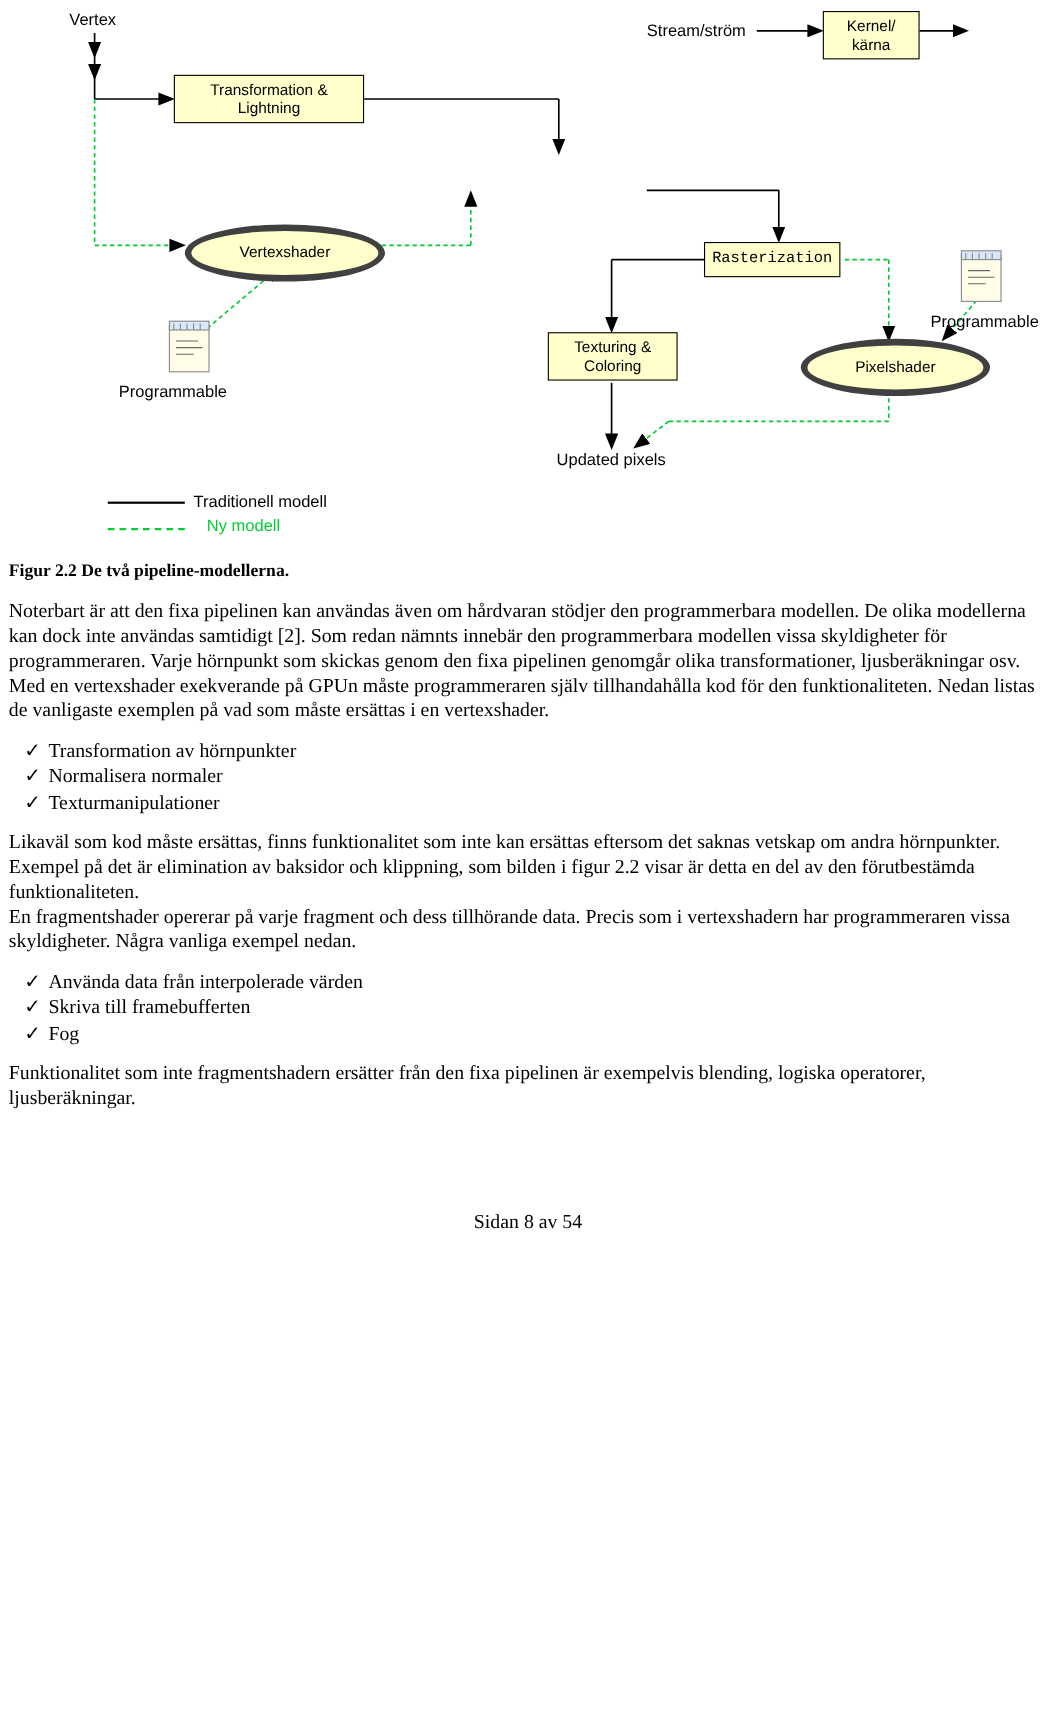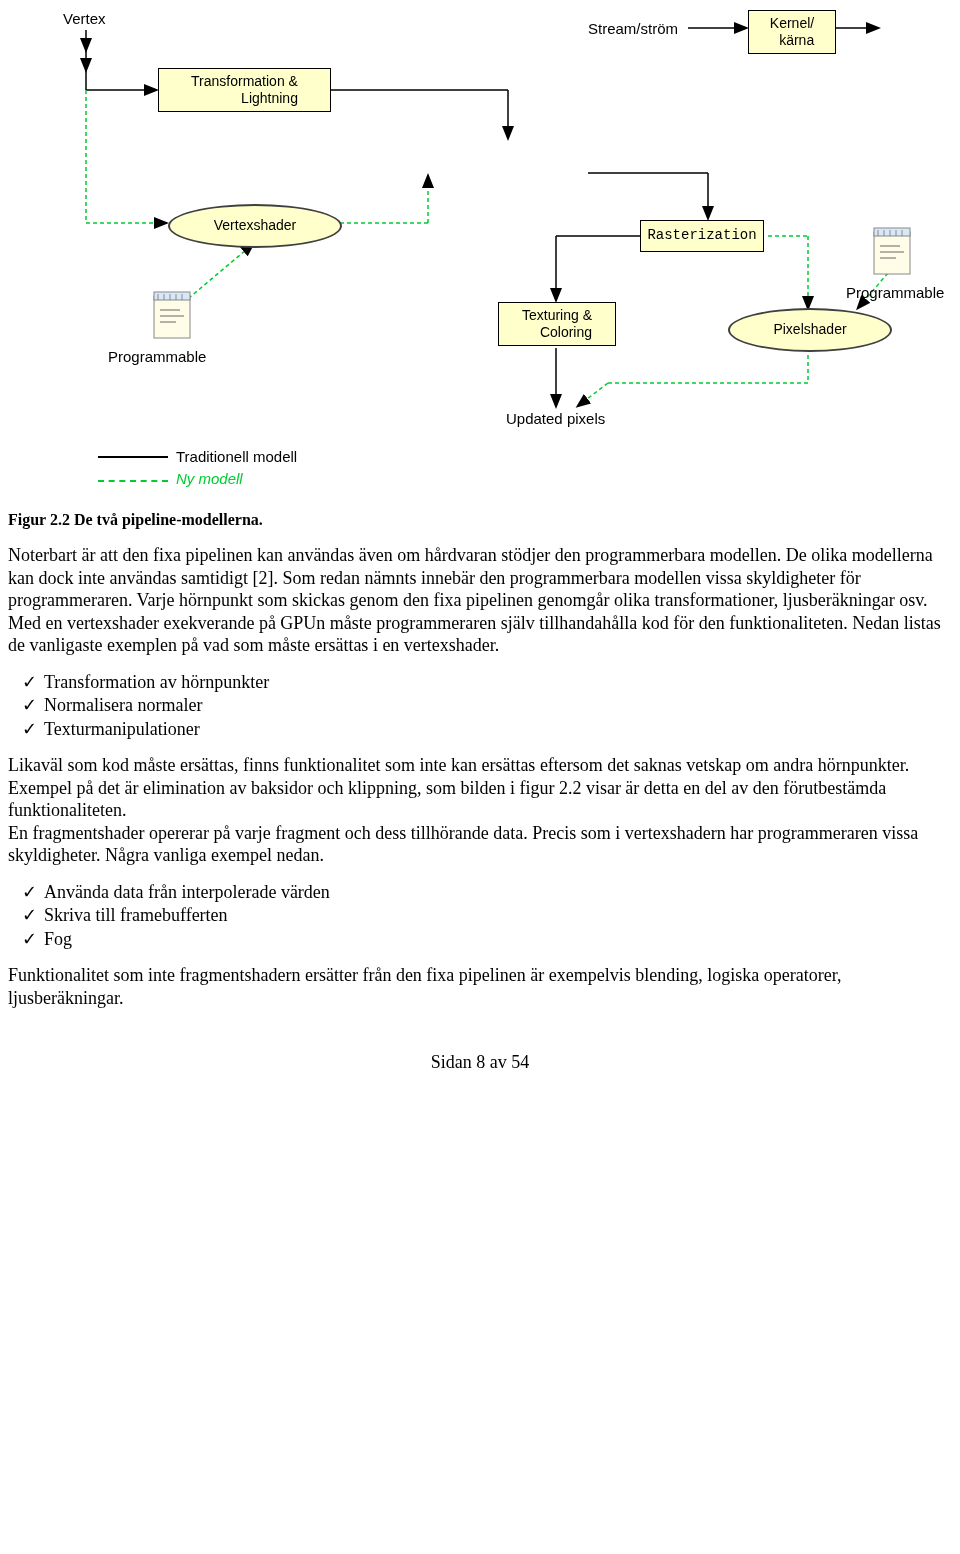--- a/index.html
+++ b/index.html
@@ -14,32 +14,32 @@
   }
   .diagram {
     position: relative;
     width: 944px;
     height: 500px;
   }
   .box {
     position: absolute;
     border: 1px solid #000;
     background: #ffffcc;
-    text-align: right;
+    text-align: center;
     font-family: Arial, Helvetica, sans-serif;
     font-size: 14px;
     display: flex;
     flex-direction: column;
     align-items: center;
     justify-content: center;
     padding: 4px 8px;
   }
   .ellipse {
     position: absolute;
-    border: 2px solid #404040;
+    border: 6px solid #404040;
     background: #ffffcc;
     border-radius: 50%;
     font-family: Arial, Helvetica, sans-serif;
     font-size: 14px;
     display: flex;
     align-items: center;
     justify-content: center;
   }
   .label {
     position: absolute;
@@ -91,21 +91,21 @@
     content: "✓";
     position: absolute;
     margin-left: -22px;
   }
   ul.check li {
     position: relative;
     margin: 1px 0;
   }
   .footer {
     text-align: center;
-    margin-top: 42px;
+    margin-top: 90px;
     font-size: 18px;
   }
 </style>
 </head>
 <body>
 
 <div class="diagram">
 
   <svg class="svg-layer" viewBox="0 0 944 500">
     <defs>
@@ -202,21 +202,21 @@
       <line x1="10" y1="34" x2="26" y2="34" stroke="#666"></line>
     </svg>
   </div>
   <div class="label" style="left:838px; top:276px;">Programmable</div>
 
   <div class="label" style="left:498px; top:402px;">Updated pixels</div>
 
   <div class="legend-line" style="left:90px; top:448px; width:70px;"></div>
   <div class="legend-text" style="left:168px; top:440px;">Traditionell modell</div>
   <div class="legend-dashed" style="left:90px; top:472px; width:70px;"></div>
-  <div class="legend-text legend-green" style="left:168px; top:462px;font-style:italic;">Ny modell</div>
+  <div class="legend-text legend-green" style="left:180px; top:462px;">Ny modell</div>
 </div>
 
 <div class="caption">Figur 2.2 De två pipeline-modellerna.</div>
 
 <p>Noterbart är att den fixa pipelinen kan användas även om hårdvaran stödjer den programmerbara modellen. De olika modellerna kan dock inte användas samtidigt [2]. Som redan nämnts innebär den programmerbara modellen vissa skyldigheter för programmeraren. Varje hörnpunkt som skickas genom den fixa pipelinen genomgår olika transformationer, ljusberäkningar osv. Med en vertexshader exekverande på GPUn måste programmeraren själv tillhandahålla kod för den funktionaliteten. Nedan listas de vanligaste exemplen på vad som måste ersättas i en vertexshader.</p>
 
 <ul class="check">
   <li>Transformation av hörnpunkter</li>
   <li>Normalisera normaler</li>
   <li>Texturmanipulationer</li>

